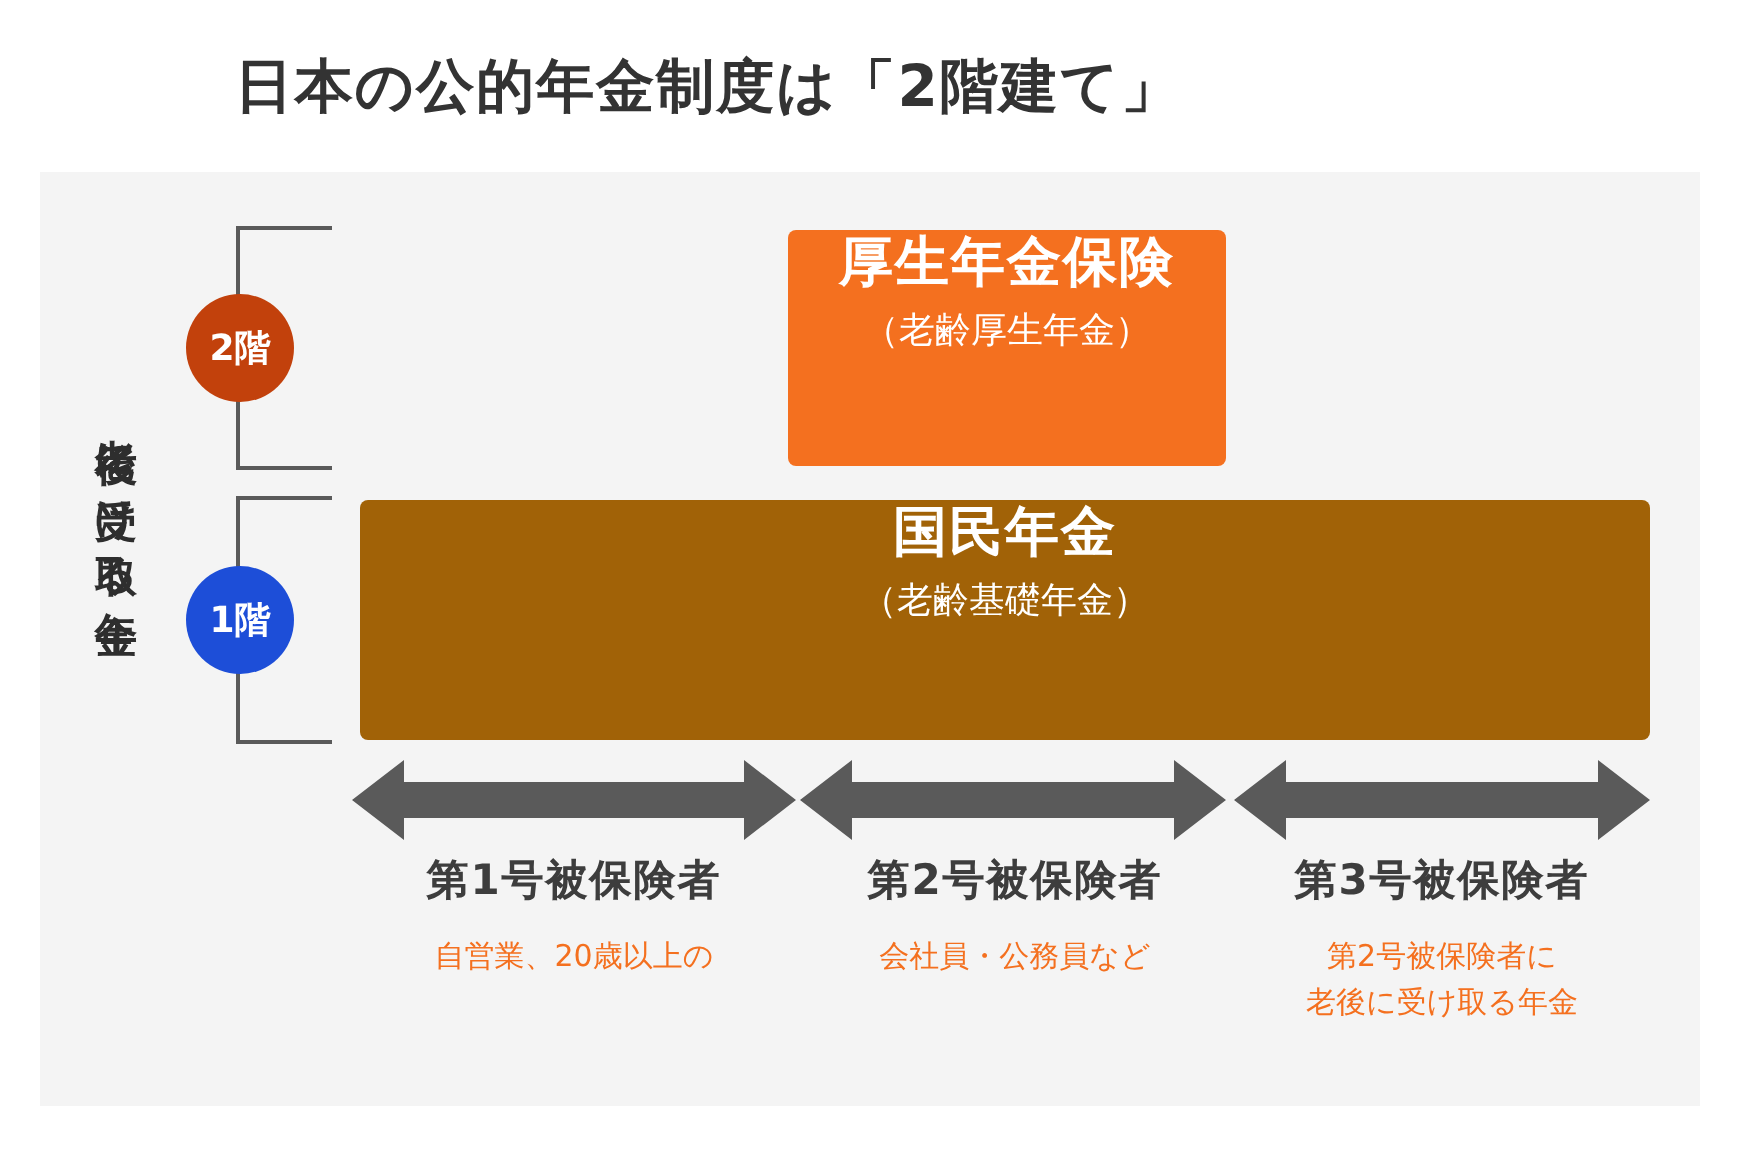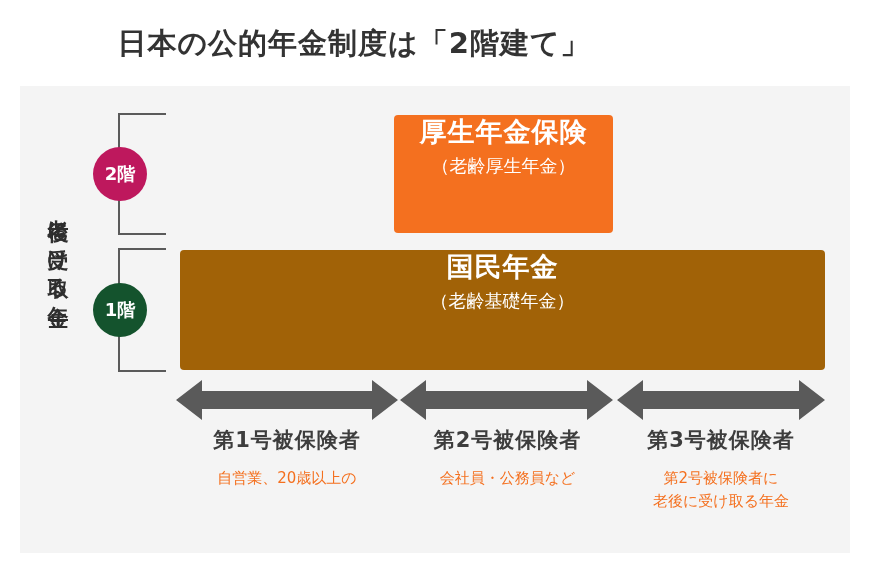--- a/index.html
+++ b/index.html
@@ -77,22 +77,22 @@
     height: 54px;
     border-radius: 50%;
     display: flex;
     align-items: center;
     justify-content: center;
     font-size: 18px;
     font-weight: bold;
     color: #ffffff;
     letter-spacing: 0px;
   }
-  .badge-2f { left: 93px; top: 147px; background: #be185d; text-align: center; }
-  .badge-1f { left: 93px; top: 283px; background: #14532d; }
+  .badge-2f { left: 93px; top: 147px; background: #c2410c; text-align: center; }
+  .badge-1f { left: 93px; top: 283px; background: #1d4ed8; }
 
   
   .box {
     position: absolute;
     border-radius: 4px;
     display: flex;
     flex-direction: column;
     align-items: center;
     justify-content: flex-start;
     color: #ffffff;

